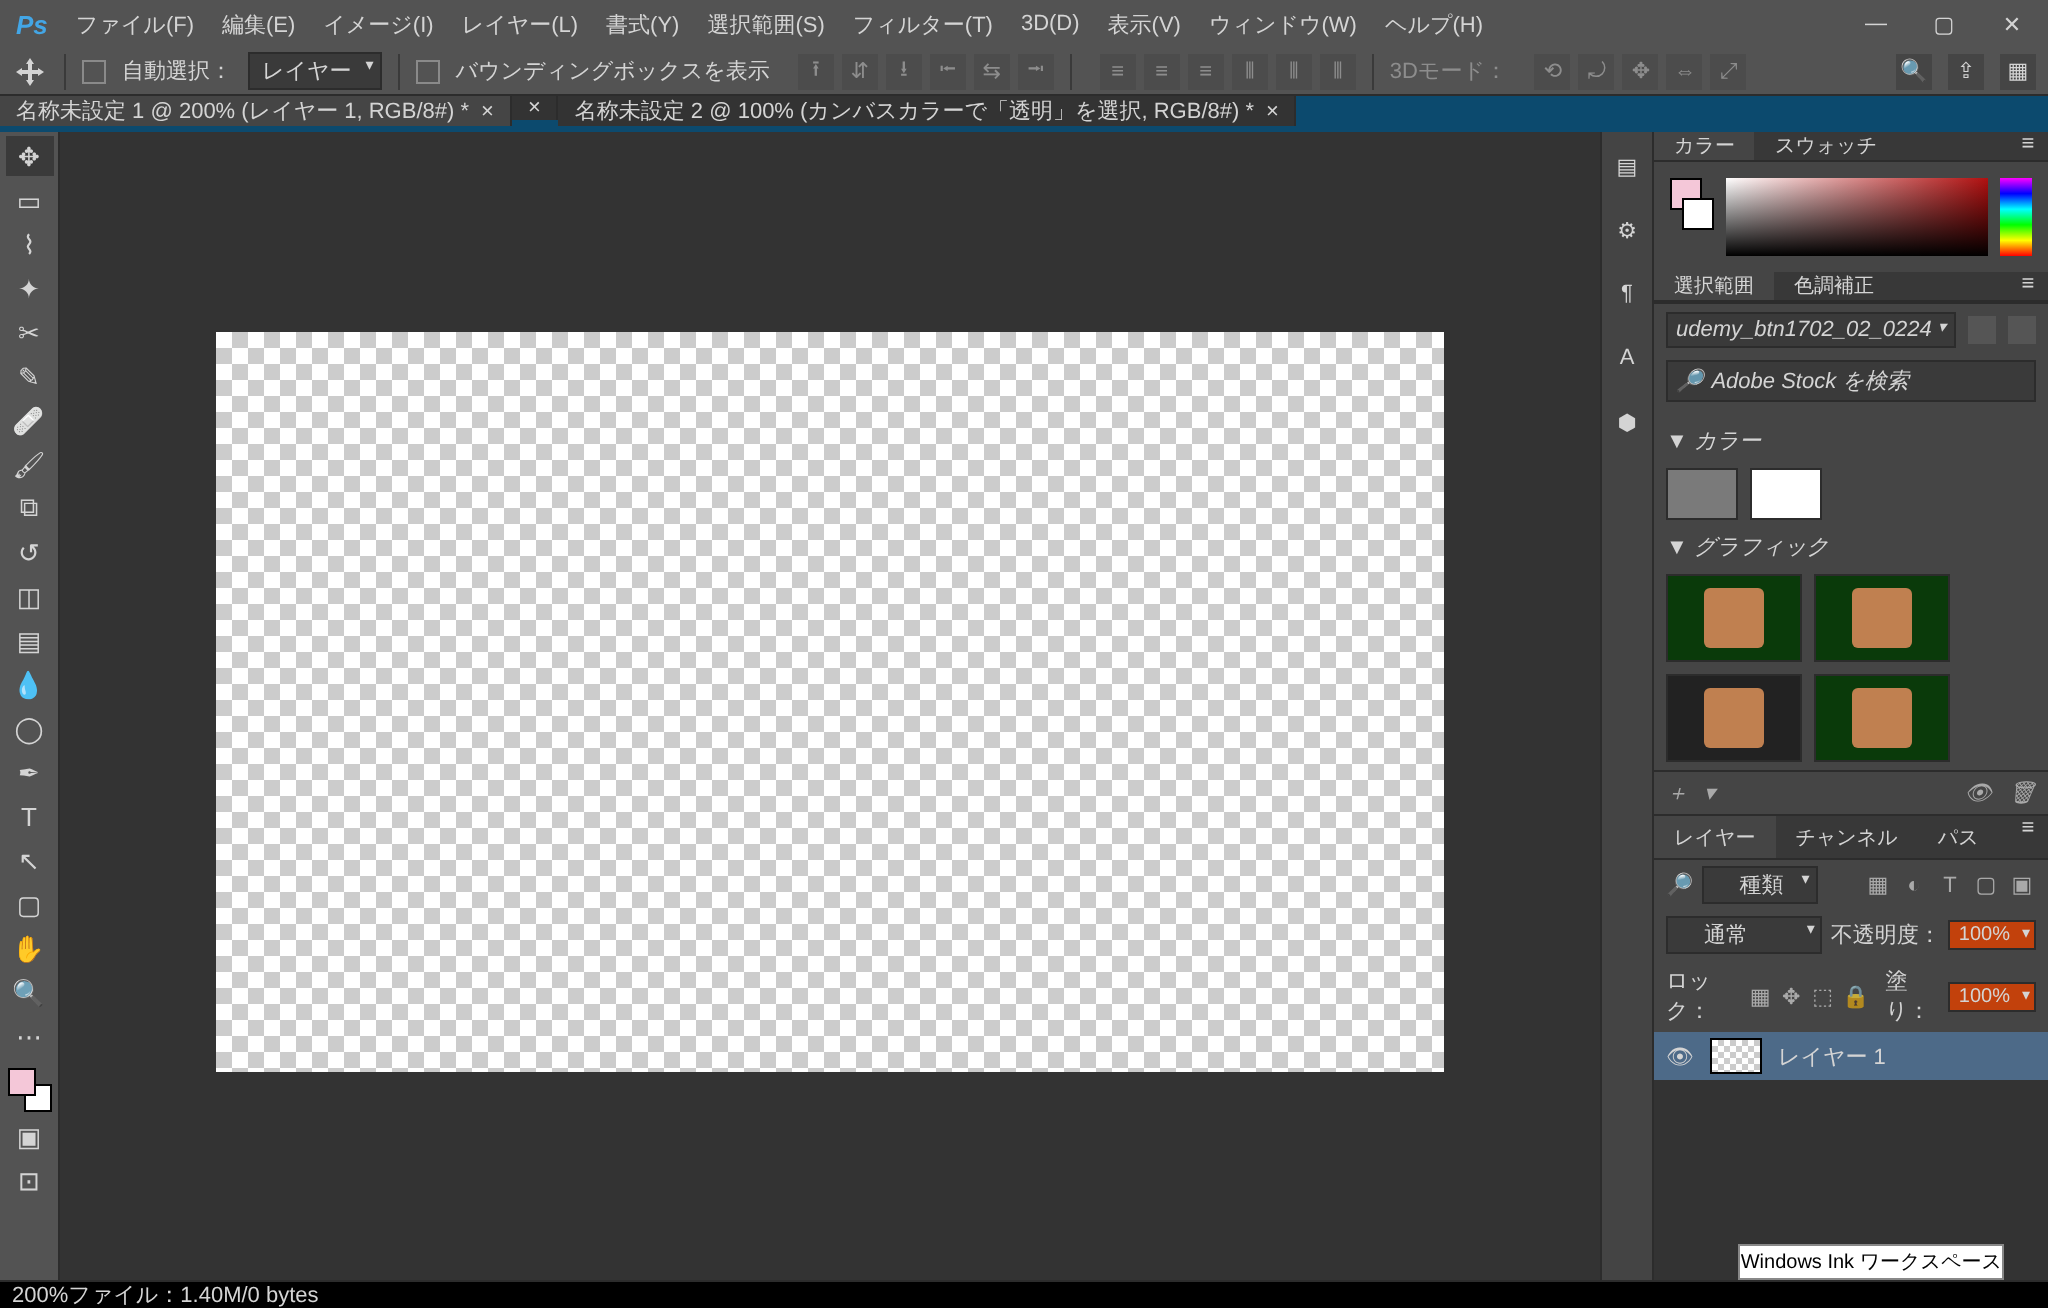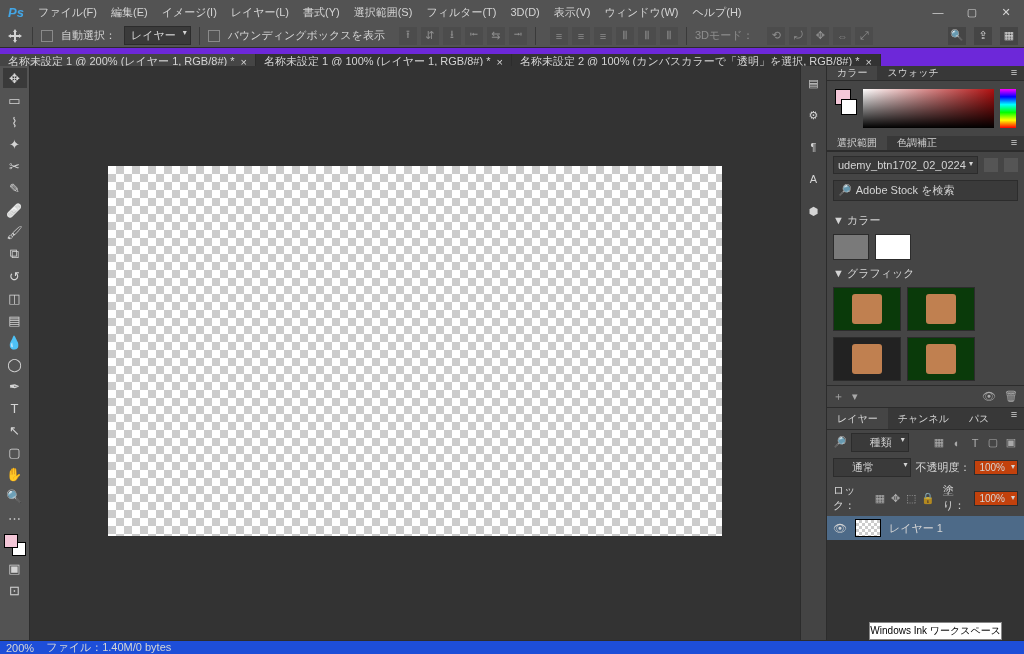--- a/index.html
+++ b/index.html
@@ -12,21 +12,21 @@
 .optionbar { height: 24px; background: #535353; border-bottom: 1px solid #2c2c2c; display: flex; align-items: center; padding: 0 6px; gap: 8px; }
 .optionbar .move-icon { width: 18px; height: 18px; display: flex; align-items: center; justify-content: center; }
 .optionbar .divider { width: 1px; height: 18px; background: #3a3a3a; }
 .optionbar .checkbox { width: 12px; height: 12px; border: 1px solid #8a8a8a; display: inline-block; vertical-align: middle; }
 .optionbar .select { background: #3a3a3a; border: 1px solid #2c2c2c; padding: 1px 14px 1px 6px; position: relative; }
 .optionbar .select::after { content: "▾"; position: absolute; right: 3px; font-size: 8px; }
 .optionbar .align-grp { display: flex; gap: 4px; margin-left: 6px; }
 .optionbar .abtn { width: 18px; height: 18px; background: #454545; display: flex; align-items: center; justify-content: center; }
 .optionbar .dim { opacity: .45; }
 .optionbar .flex1 { flex: 1; }
-.tabbar { height: 22px; background: #6d28d9; display: flex; align-items: flex-end; border-bottom: 1px solid #2c2c2c; }
+.tabbar { height: 22px; background: #0c4a6e; display: flex; align-items: flex-start; border-bottom: 1px solid #2c2c2c; }
 .tabbar .tab { display: flex; align-items: center; padding: 0 8px; gap: 6px; border-right: 1px solid #2c2c2c; background: #333; font-size: 10px; color: #bdbdbd; }
 .tabbar .tab.active { background: #454545; color: #fff; }
 .tabbar .tab .close { font-size: 11px; }
 .main { position: absolute; top: 66px; left: 0; right: 0; bottom: 14px; display: flex; }
 .toolbox { width: 30px; background: #535353; border-right: 1px solid #2c2c2c; display: flex; flex-direction: column; align-items: center; padding-top: 2px; gap: 2px; }
 .toolbox .tool { width: 24px; height: 20px; display: flex; align-items: center; justify-content: center; font-size: 13px; cursor: pointer; }
 .toolbox .tool.sel { background: #3a3a3a; }
 .toolbox .swatches { margin-top: 4px; width: 22px; height: 22px; position: relative; }
 .toolbox .swatches .fg { width: 14px; height: 14px; background: #f4c7d8; border: 1px solid #000; position: absolute; top: 0; left: 0; }
 .toolbox .swatches .bg { width: 14px; height: 14px; background: #fff; border: 1px solid #000; position: absolute; bottom: 0; right: 0; }
@@ -39,21 +39,21 @@
 .panel-tabs .ptab { padding: 0 10px; display: flex; align-items: center; font-size: 10px; }
 .panel-tabs .ptab.active { background: #454545; }
 .panel-tabs .grow { flex: 1; }
 .panel-tabs .menu-icon { width: 20px; text-align: center; cursor: pointer; }
 .color-picker { height: 128px; display: flex; padding: 8px; gap: 6px; }
 .color-picker .swatch-pair { width: 22px; }
 .color-picker .swatch-pair .fg2 { width: 16px; height: 16px; background: #f4c7d8; border: 1px solid #000; }
 .color-picker .swatch-pair .bg2 { width: 16px; height: 16px; background: #fff; border: 1px solid #000; margin-top: -6px; margin-left: 6px; }
 .color-picker .field { flex: 1; background: linear-gradient(to bottom, rgba(0,0,0,0), #000), linear-gradient(to right, #fff, #b01010); position: relative; }
 .color-picker .hue { width: 16px; background: linear-gradient(#f0f, #00f, #0ff, #0f0, #ff0, #f00); }
-.libs-panel { flex: 1; display: flex; flex-direction: column; border-top: 1px solid #2c2c2c; }
+.libs-panel { flex: 1; display: flex; flex-direction: column; border-top: 1px solid #2c2c2c; font-style: italic; }
 .lib-row { display: flex; align-items: center; padding: 4px 6px; gap: 6px; }
 .lib-select { flex: 1; background: #3a3a3a; border: 1px solid #2c2c2c; padding: 2px 4px; position: relative; }
 .lib-select::after { content: "▾"; position: absolute; right: 4px; font-size: 8px; }
 .lib-view { width: 14px; height: 14px; background: #555; }
 .lib-search { margin: 2px 6px; padding: 2px 4px; background: #3a3a3a; border: 1px solid #2c2c2c; font-size: 10px; color: #777; display: flex; align-items: center; gap: 4px; }
 .lib-section { padding: 4px 6px; font-size: 10px; }
 .lib-section .sec-title { margin: 6px 0; }
 .lib-swatches { display: flex; gap: 6px; }
 .lib-color { width: 36px; height: 26px; border: 1px solid #2c2c2c; }
 .lib-thumbs { display: flex; gap: 6px; flex-wrap: wrap; }
@@ -68,21 +68,21 @@
 .layers-row .sel2::after { content: "▾"; position: absolute; right: 3px; font-size: 8px; }
 .layers-row .grow { flex: 1; }
 .layers-row .badge { width: 14px; height: 14px; display: flex; align-items: center; justify-content: center; opacity: .7; }
 .layers-row .num-box { background: #c2410c; border: 1px solid #2c2c2c; padding: 1px 12px 1px 4px; position: relative; font-size: 10px; }
 .layers-row .num-box::after { content: "▾"; position: absolute; right: 2px; font-size: 8px; }
 .layer-list { background: #3a3a3a; }
 .layer-item { display: flex; align-items: center; gap: 8px; padding: 3px 6px; background: #4d6a88; }
 .layer-item .eye { cursor: pointer; }
 .layer-item .thumb { width: 26px; height: 18px; background: repeating-conic-gradient(#ccc 0% 25%, #fff 0% 50%) 0 0/6px 6px; border: 1px solid #000; }
 .layers-space { height: 100px; background: #333; }
-.statusbar { position: absolute; bottom: 0; left: 0; right: 0; height: 14px; background: #1d4ed8; border-top: 1px solid #2c2c2c; display: flex; align-items: center; padding: 0 6px; gap: 12px; font-size: 10px; }
+.statusbar { position: absolute; bottom: 0; left: 0; right: 0; height: 14px; background: #000000; border-top: 1px solid #2c2c2c; display: flex; align-items: center; padding: 0 6px; font-size: 10px; }
 .ink-tip { position: absolute; bottom: 14px; right: 22px; background: #fff; color: #000; padding: 1px 0; font-size: 10px; border: 1px solid #888; }
 svg { display: block; }
 </style>
 </head>
 <body>
 
 <div class="menubar">
   <span class="logo">Ps</span>
   <span class="item">ファイル(F)</span>
   <span class="item">編集(E)</span>
@@ -145,21 +145,20 @@
   <div class="abtn">⇪</div>
   <div class="abtn">▦</div>
 </div>
 
 <div class="tabbar">
   <div class="tab active">
     <span>名称未設定 1 @ 200% (レイヤー 1, RGB/8#) *</span>
     <span class="close">×</span>
   </div>
   <div class="tab">
-    <span>名称未設定 1 @ 100% (レイヤー 1, RGB/8#) *</span>
     <span class="close">×</span>
   </div>
   <div class="tab">
     <span>名称未設定 2 @ 100% (カンバスカラーで「透明」を選択, RGB/8#) *</span>
     <span class="close">×</span>
   </div>
 </div>
 
 <div class="main">
 

